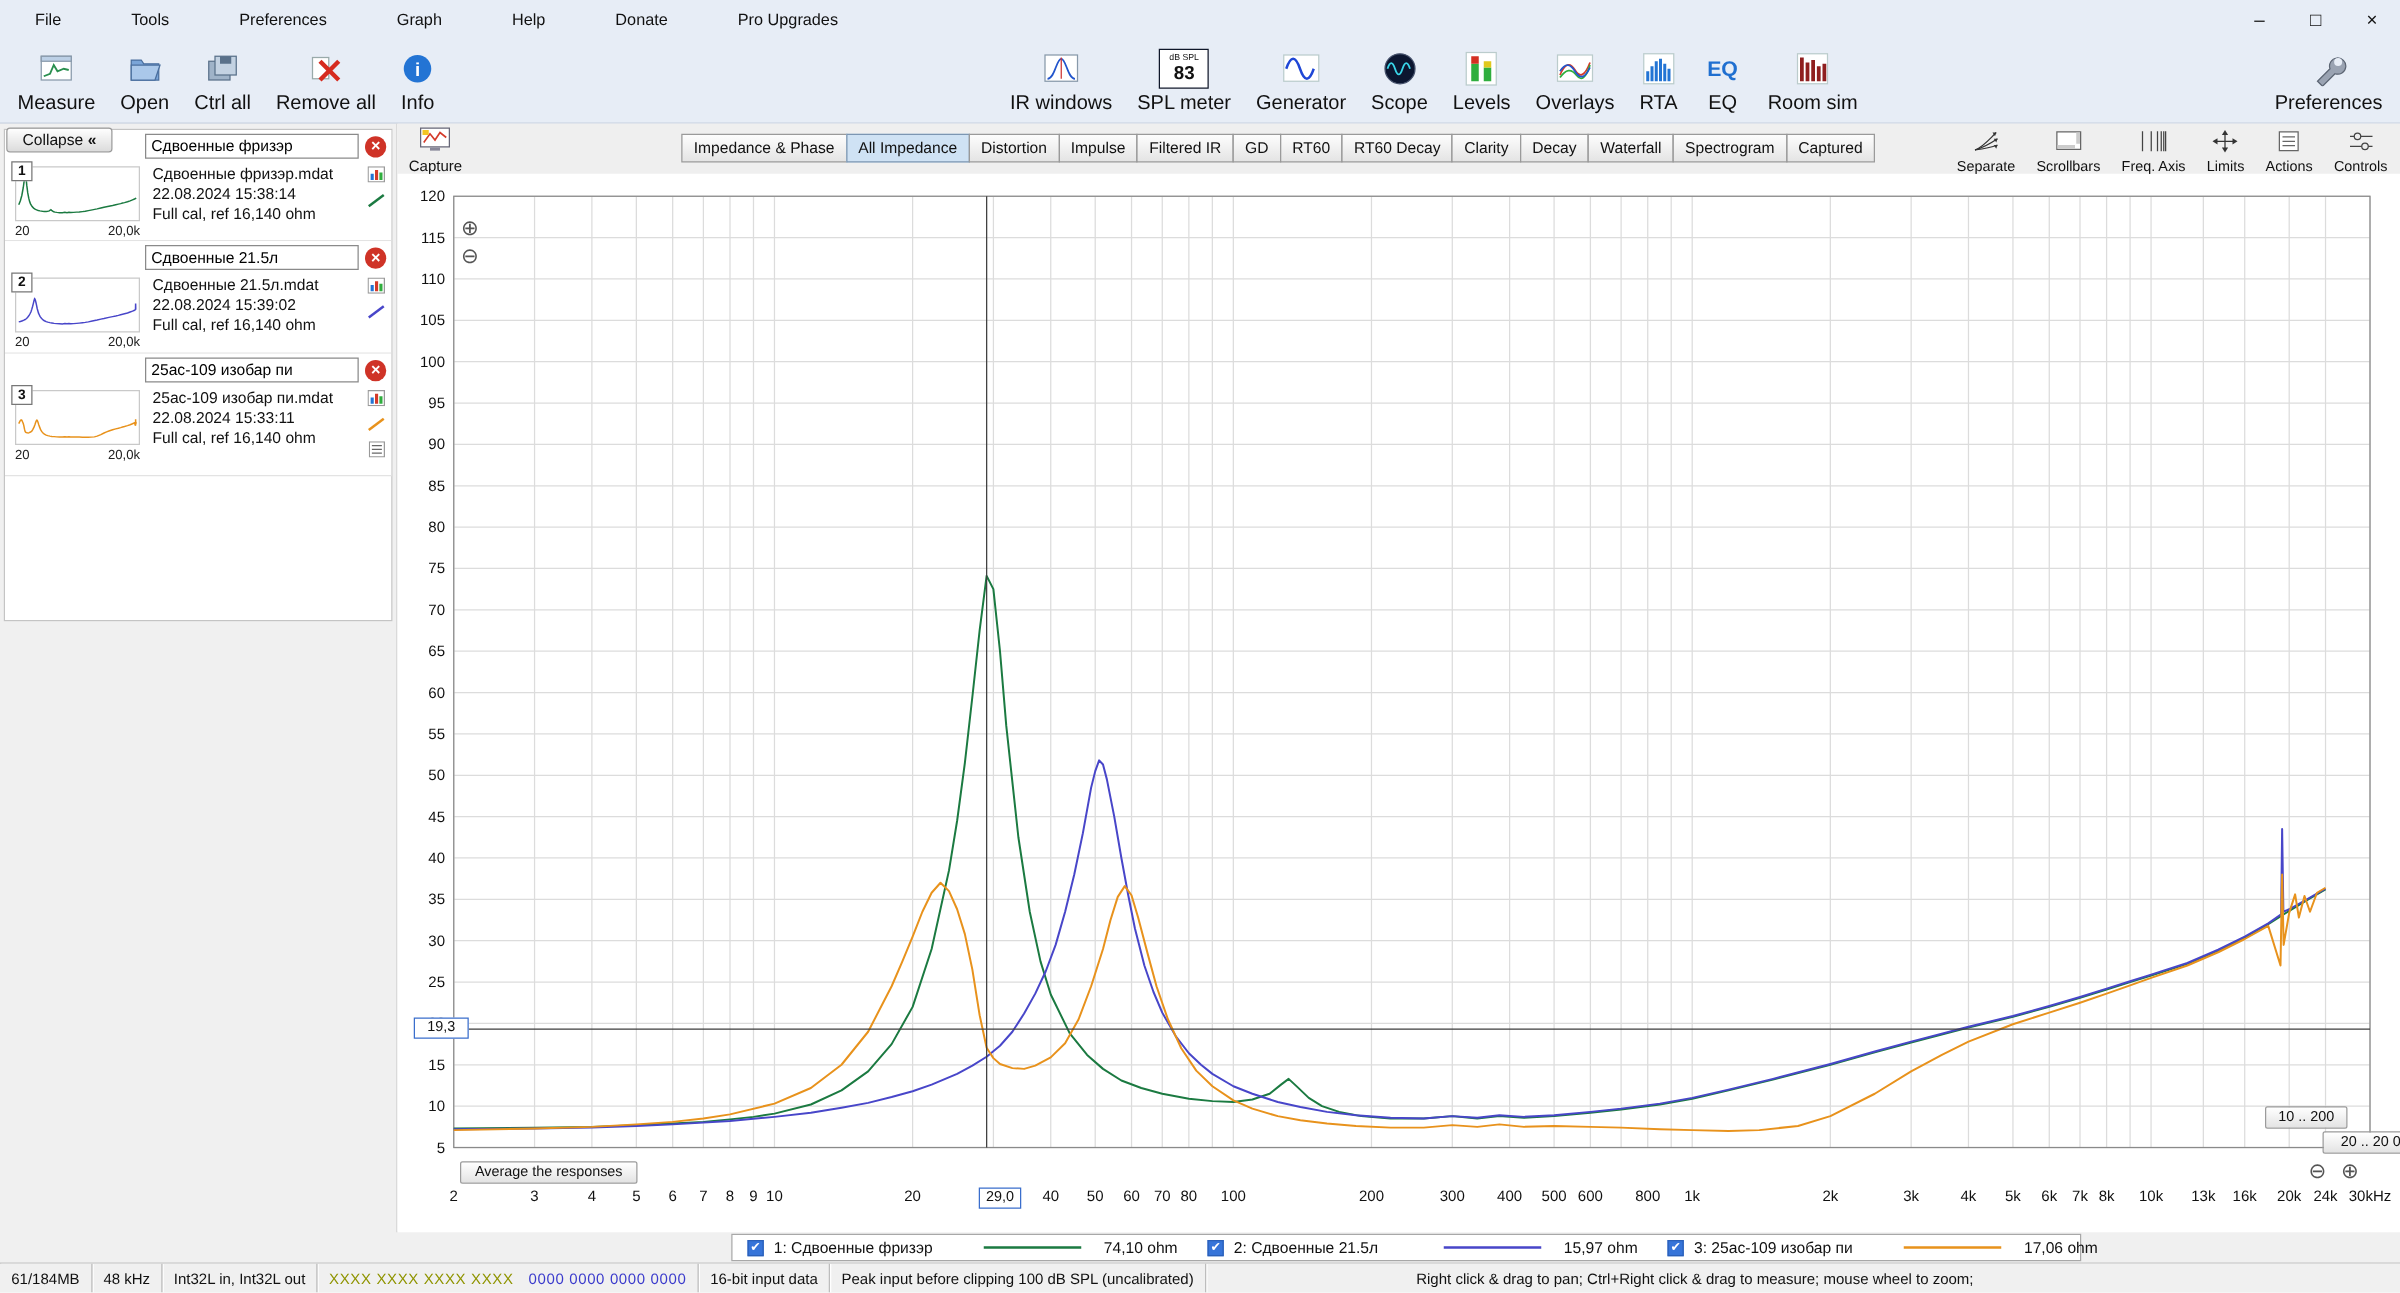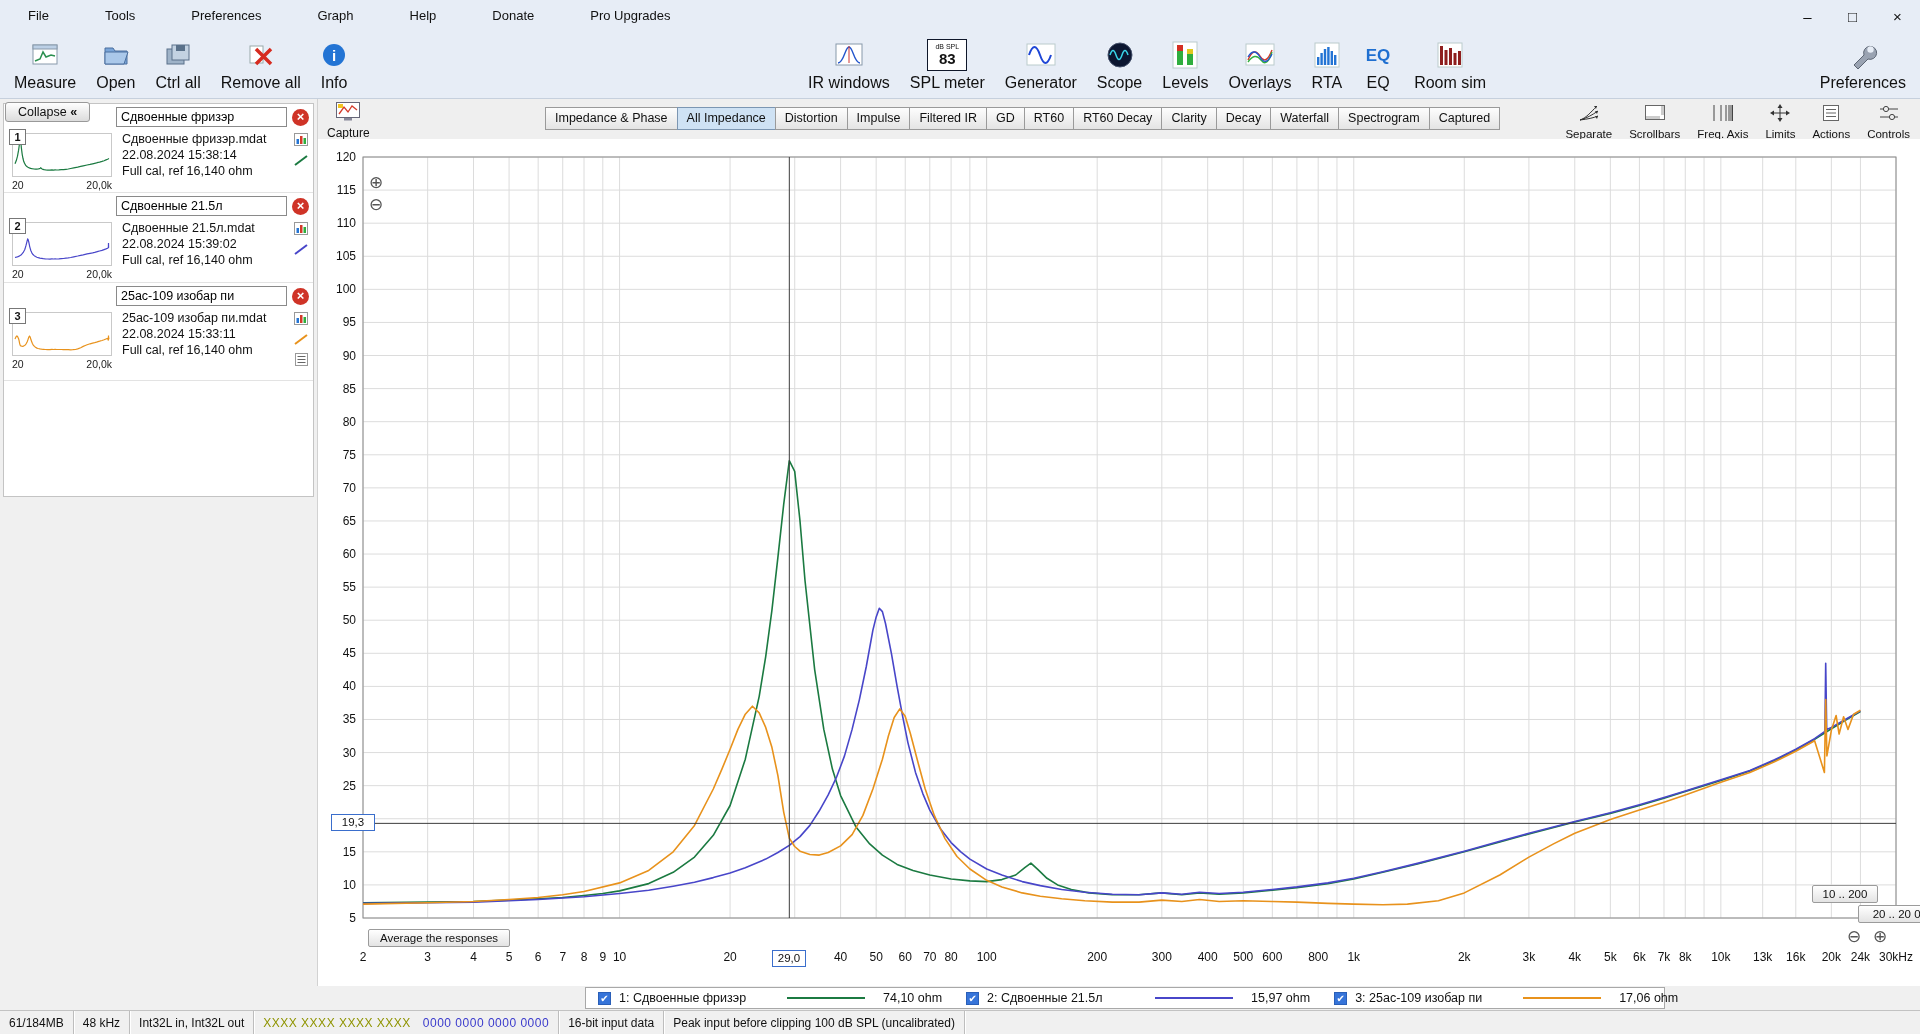--- a/index.html
+++ b/index.html
@@ -625,21 +625,21 @@
       <polyline points="45.0,764.4 109.6,763.8 155.5,763.1 191.1,761.8 220.1,760.5 266.0,757.8 301.6,754.5 330.7,751.2 355.2,747.2 376.5,743.3 395.3,738.6 412.1,734.0 427.3,728.7 447.7,720.1 459.9,713.5 471.3,706.4 482.0,697.6 491.9,686.4 501.3,671.8 510.2,655.9 518.6,638.0 526.5,616.9 534.1,590.4 541.4,560.6 548.3,527.5 554.9,491.1 558.2,477.9 561.3,469.3 564.4,472.6 567.5,484.5 573.4,514.3 579.1,547.4 584.6,577.2 589.9,603.6 597.5,633.4 604.8,654.6 611.8,671.1 622.8,690.3 633.1,703.6 642.8,712.8 651.9,720.1 668.7,730.0 683.9,736.0 704.2,742.6 722.3,746.6 743.6,750.5 766.8,753.2 794.4,755.2 821.0,755.8 843.8,753.9 863.8,755.2 881.5,753.2 901.2,754.5 925.3,753.2 954.3,750.5 978.9,747.9 1009.9,743.9 1035.8,739.3 1064.8,732.7 1100.4,724.1 1146.3,712.2 1181.8,702.2 1210.9,694.3 1256.8,682.4 1292.3,673.8 1321.4,665.8 1346.0,658.6 1367.3,651.9 1386.1,646.0 1402.9,640.7 1431.9,631.4 1456.5,620.8 1477.8,610.3 1496.6,599.7 1506.9,592.4 1507.7,524.2 1508.7,590.4 1513.4,588.4 1528.6,579.8 1542.4,571.9" fill="none" stroke="#4846c9" stroke-width="1.6" stroke-linejoin="round"></polyline>
       <polyline points="45.0,765.1 109.6,763.8 155.5,762.5 191.1,760.5 220.1,758.5 244.7,755.8 266.0,752.5 301.6,743.9 330.7,731.4 355.2,712.8 376.5,686.4 395.3,650.0 403.9,630.1 412.1,610.3 419.9,590.4 427.3,575.2 434.4,567.2 441.2,573.9 447.7,588.4 453.9,608.3 459.9,636.7 465.7,673.1 471.3,699.2 476.7,707.5 482.0,712.2 491.9,715.5 501.3,716.1 510.2,713.5 522.6,706.9 534.1,695.6 544.9,676.4 554.9,650.0 564.4,620.2 570.4,597.0 576.2,578.5 581.8,569.9 587.2,577.2 592.5,595.0 600.0,623.5 607.2,650.0 616.3,676.4 627.0,699.6 639.0,717.5 651.9,730.0 668.7,741.3 683.9,747.9 704.2,753.9 722.3,757.2 743.6,759.8 766.8,761.8 794.4,763.1 821.0,763.1 843.8,761.1 863.8,762.5 881.5,760.5 901.2,762.5 925.3,761.8 954.3,762.5 978.9,763.1 1009.9,764.4 1035.8,765.1 1064.8,765.8 1089.4,765.1 1120.4,761.8 1146.3,753.9 1181.8,736.0 1210.9,718.1 1235.5,704.9 1256.8,694.3 1292.3,680.4 1321.4,671.1 1346.0,663.2 1367.3,655.9 1386.1,649.3 1402.9,643.3 1431.9,633.4 1456.5,622.8 1477.8,612.2 1496.6,601.7 1506.4,633.4 1507.7,560.6 1508.9,616.9 1513.4,591.1 1518.1,576.5 1521.1,595.0 1525.6,577.8 1530.0,590.4 1535.6,575.2 1542.4,571.2" fill="none" stroke="#e8921c" stroke-width="1.6" stroke-linejoin="round"></polyline>
       <line x1="471.32620720764714" y1="18" x2="471.32620720764714" y2="779" stroke="#3c3c3c" stroke-width="1"></line>
       <line x1="45" y1="684.371304347826" x2="1578" y2="684.371304347826" stroke="#3c3c3c" stroke-width="1"></line>
     </svg>
 
   <div class="zoombtn" style="left:48px; top:74px;">⊕</div>
   <div class="zoombtn" style="left:48px; top:96px;">⊖</div>
 
   <div class="cursor-box" style="left: 13px; width: 44px; top: 715.371px;">19,3</div>
-  <div class="cursor-box" style="top: 851px; width: 34px; left: 454px;">29,0</div>
+  <div class="cursor-box" style="top: 851px; width: 34px; left: 465px;">29,0</div>
 
   <div class="small-btn" style="left:50px; top:830px; width:142px;">Average the responses</div>
   <div class="small-btn" style="left:1494px; top:786px; width:66px;">10 .. 200</div>
   <div class="small-btn" style="left:1540px; top:806px; width:90px;">20 .. 20 000</div>
   <div class="zoombtn" style="left:1526px; top:828px;">⊖</div>
   <div class="zoombtn" style="left:1552px; top:828px;">⊕</div>
 </div>
 
 <div class="legendbar">
   <div class="legendbox">
@@ -667,13 +667,14 @@
 <div class="statusbar">
   <div class="seg">61/184MB</div>
   <div class="seg">48 kHz</div>
   <div class="seg">Int32L in, Int32L out</div>
   <div class="seg">
     <span class="hex-a">XXXX XXXX  XXXX XXXX</span>
     <span class="hex-b">0000 0000  0000 0000</span>
   </div>
   <div class="seg">16-bit input data</div>
   <div class="seg">Peak input before clipping 100 dB SPL (uncalibrated)</div>
+  <div class="seg hint">Right click &amp; drag to pan; Ctrl+Right click &amp; drag to measure; mouse wheel to zoom;</div>
 </div>
 
 </body></html>

